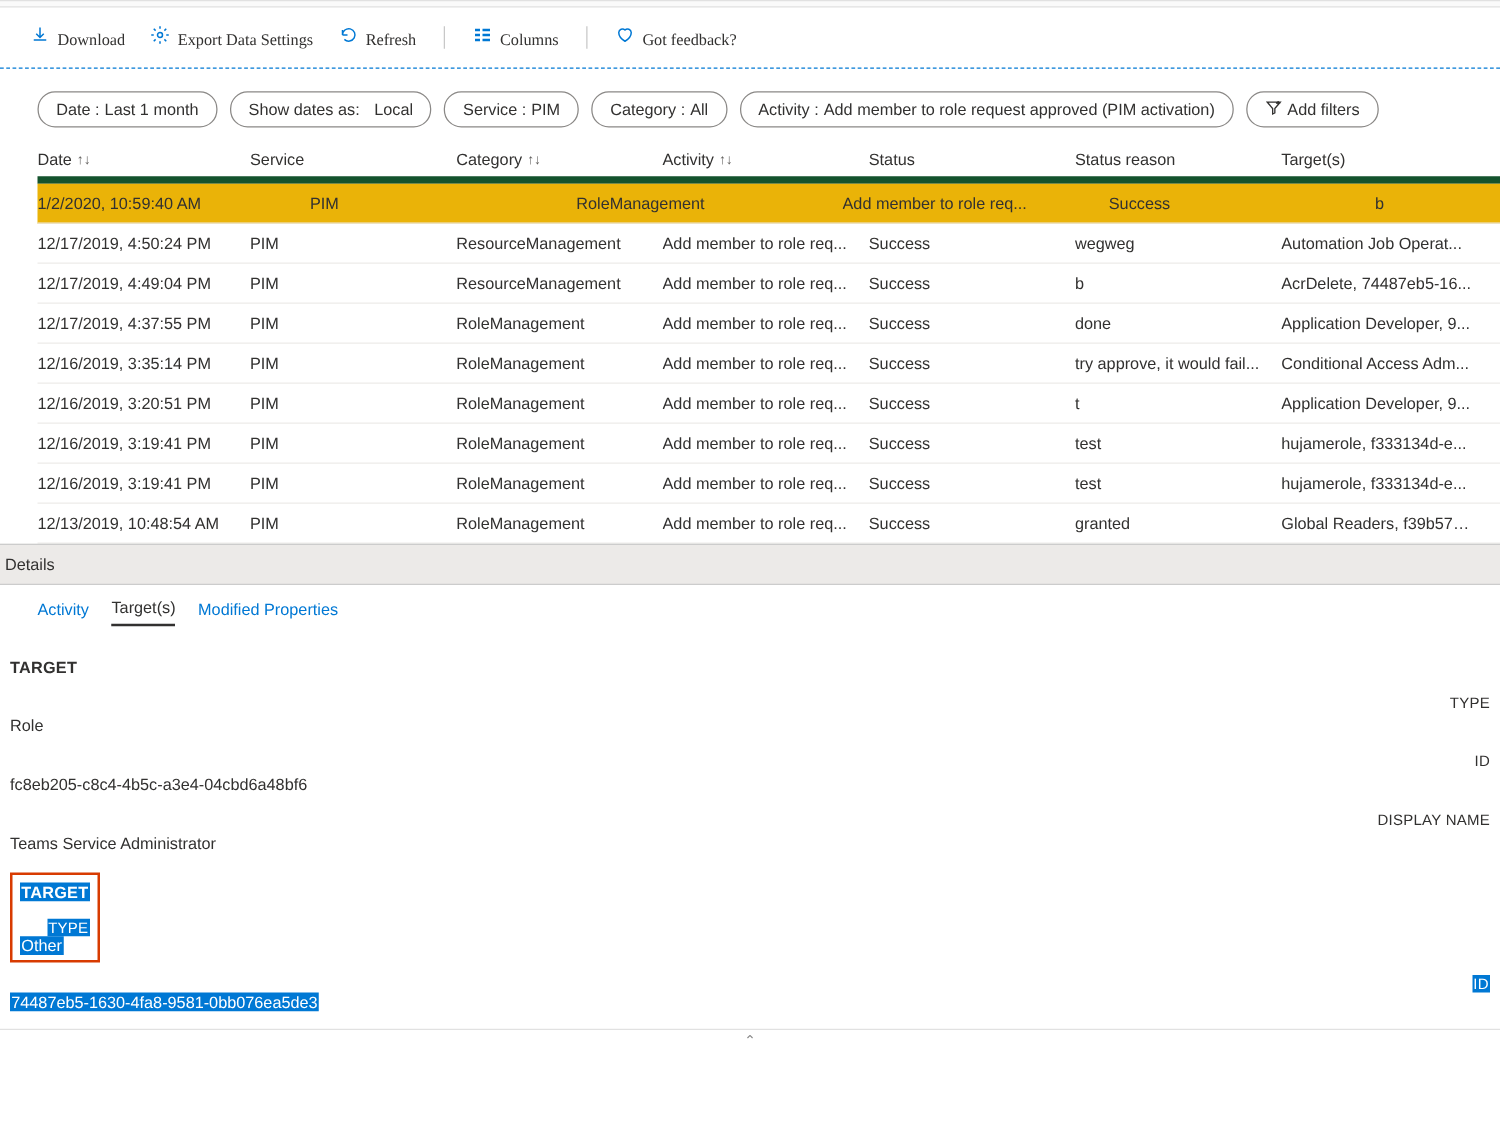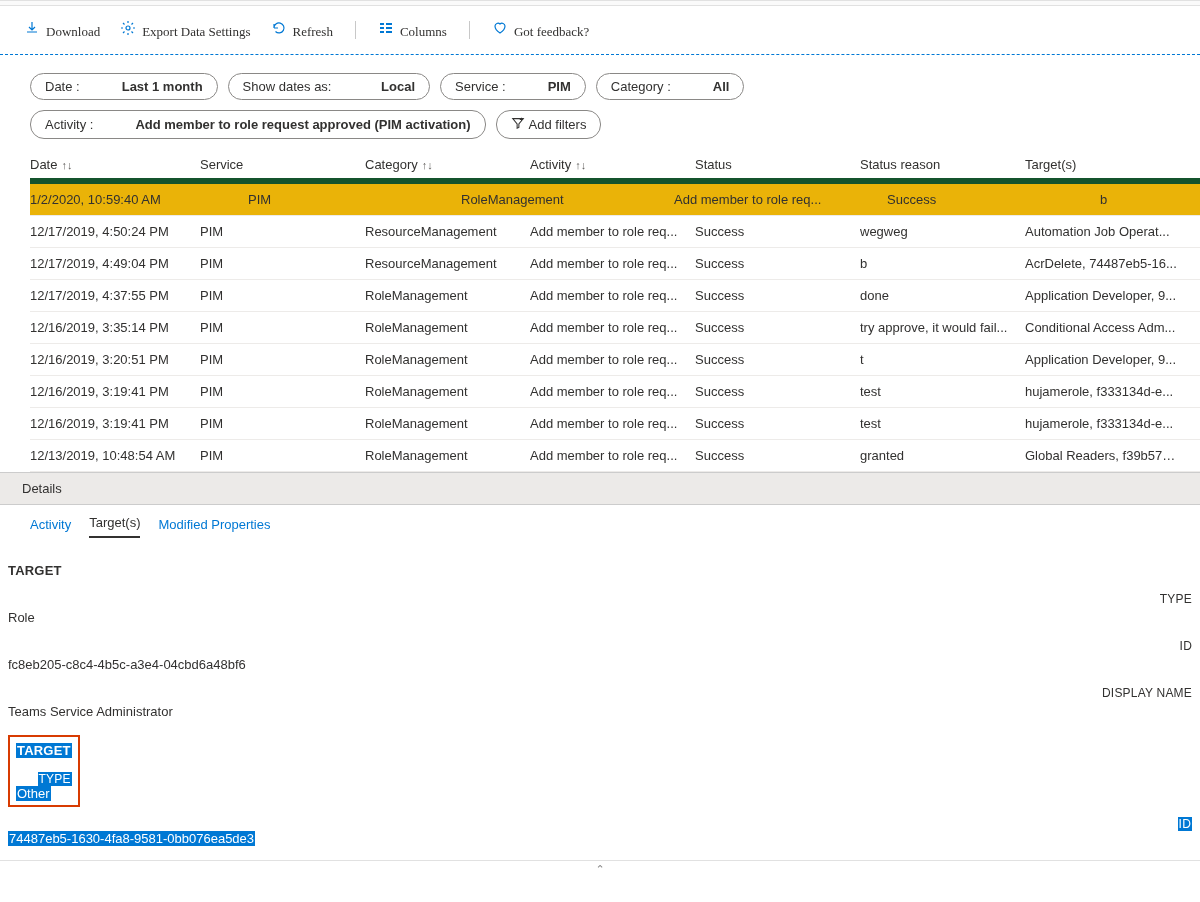--- a/index.html
+++ b/index.html
@@ -41,21 +41,21 @@
     display: flex;
     align-items: center;
     gap: 4px;
     border: 1px solid #8a8886;
     border-radius: 14px;
     padding: 5px 14px;
     font-size: 13px;
     cursor: pointer;
     white-space: nowrap;
   }
-  .pill .val { font-weight: 700; margin-left: 38px; }
+  .pill .val { font-weight: 400; }
   .table {
     width: calc(100% - 30px);
     margin-left: 30px;
   }
   .thead, .trow {
     display: grid;
     grid-template-columns: 170px 165px 165px 165px 165px 165px 165px;
     align-items: center;
   }
   .thead {
@@ -73,21 +73,21 @@
   .trow .td {
     white-space: nowrap;
     overflow: hidden;
     text-overflow: ellipsis;
     padding-right: 10px;
   }
   .details-bar {
     background: #eceae8;
     border-top: 1px solid #ccc;
     border-bottom: 1px solid #ccc;
-    padding: 8px 22px;
+    padding: 8px 4px;
     font-size: 13px;
   }
   .tabs {
     display: flex;
     gap: 18px;
     padding: 6px 30px 0 30px;
     border-bottom: 1px solid transparent;
     align-items: flex-end;
   }
   .tab {

